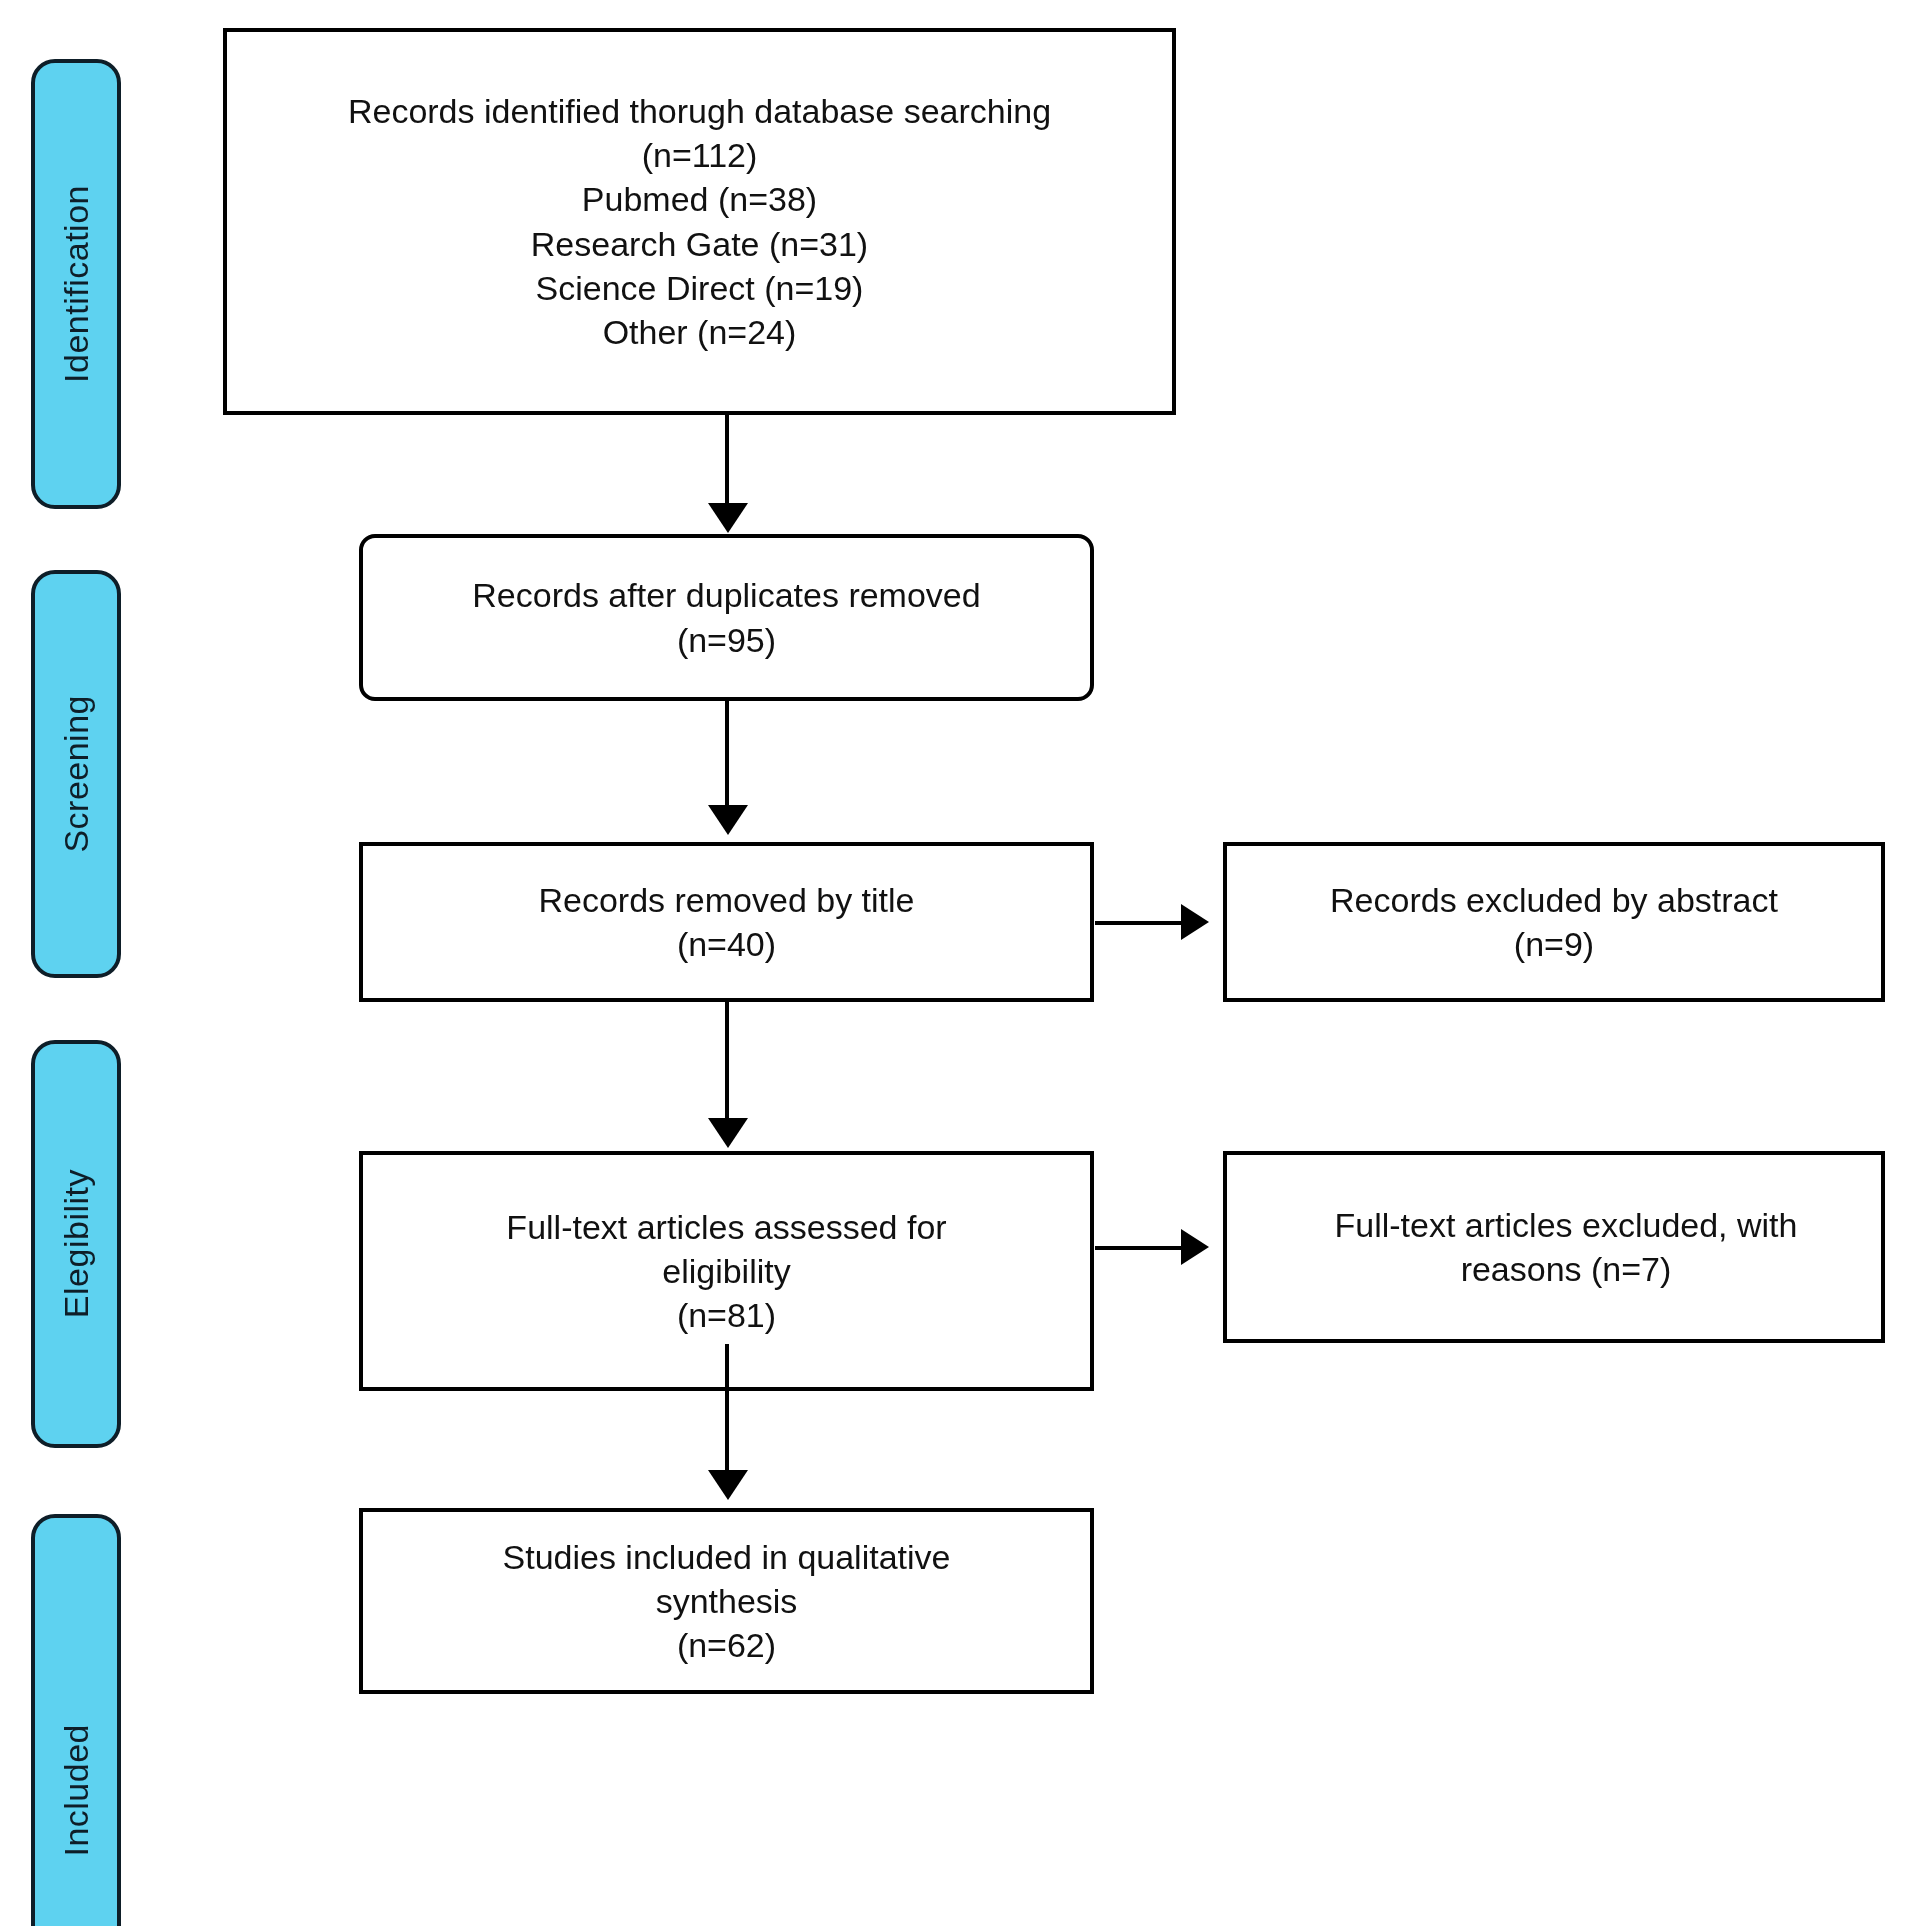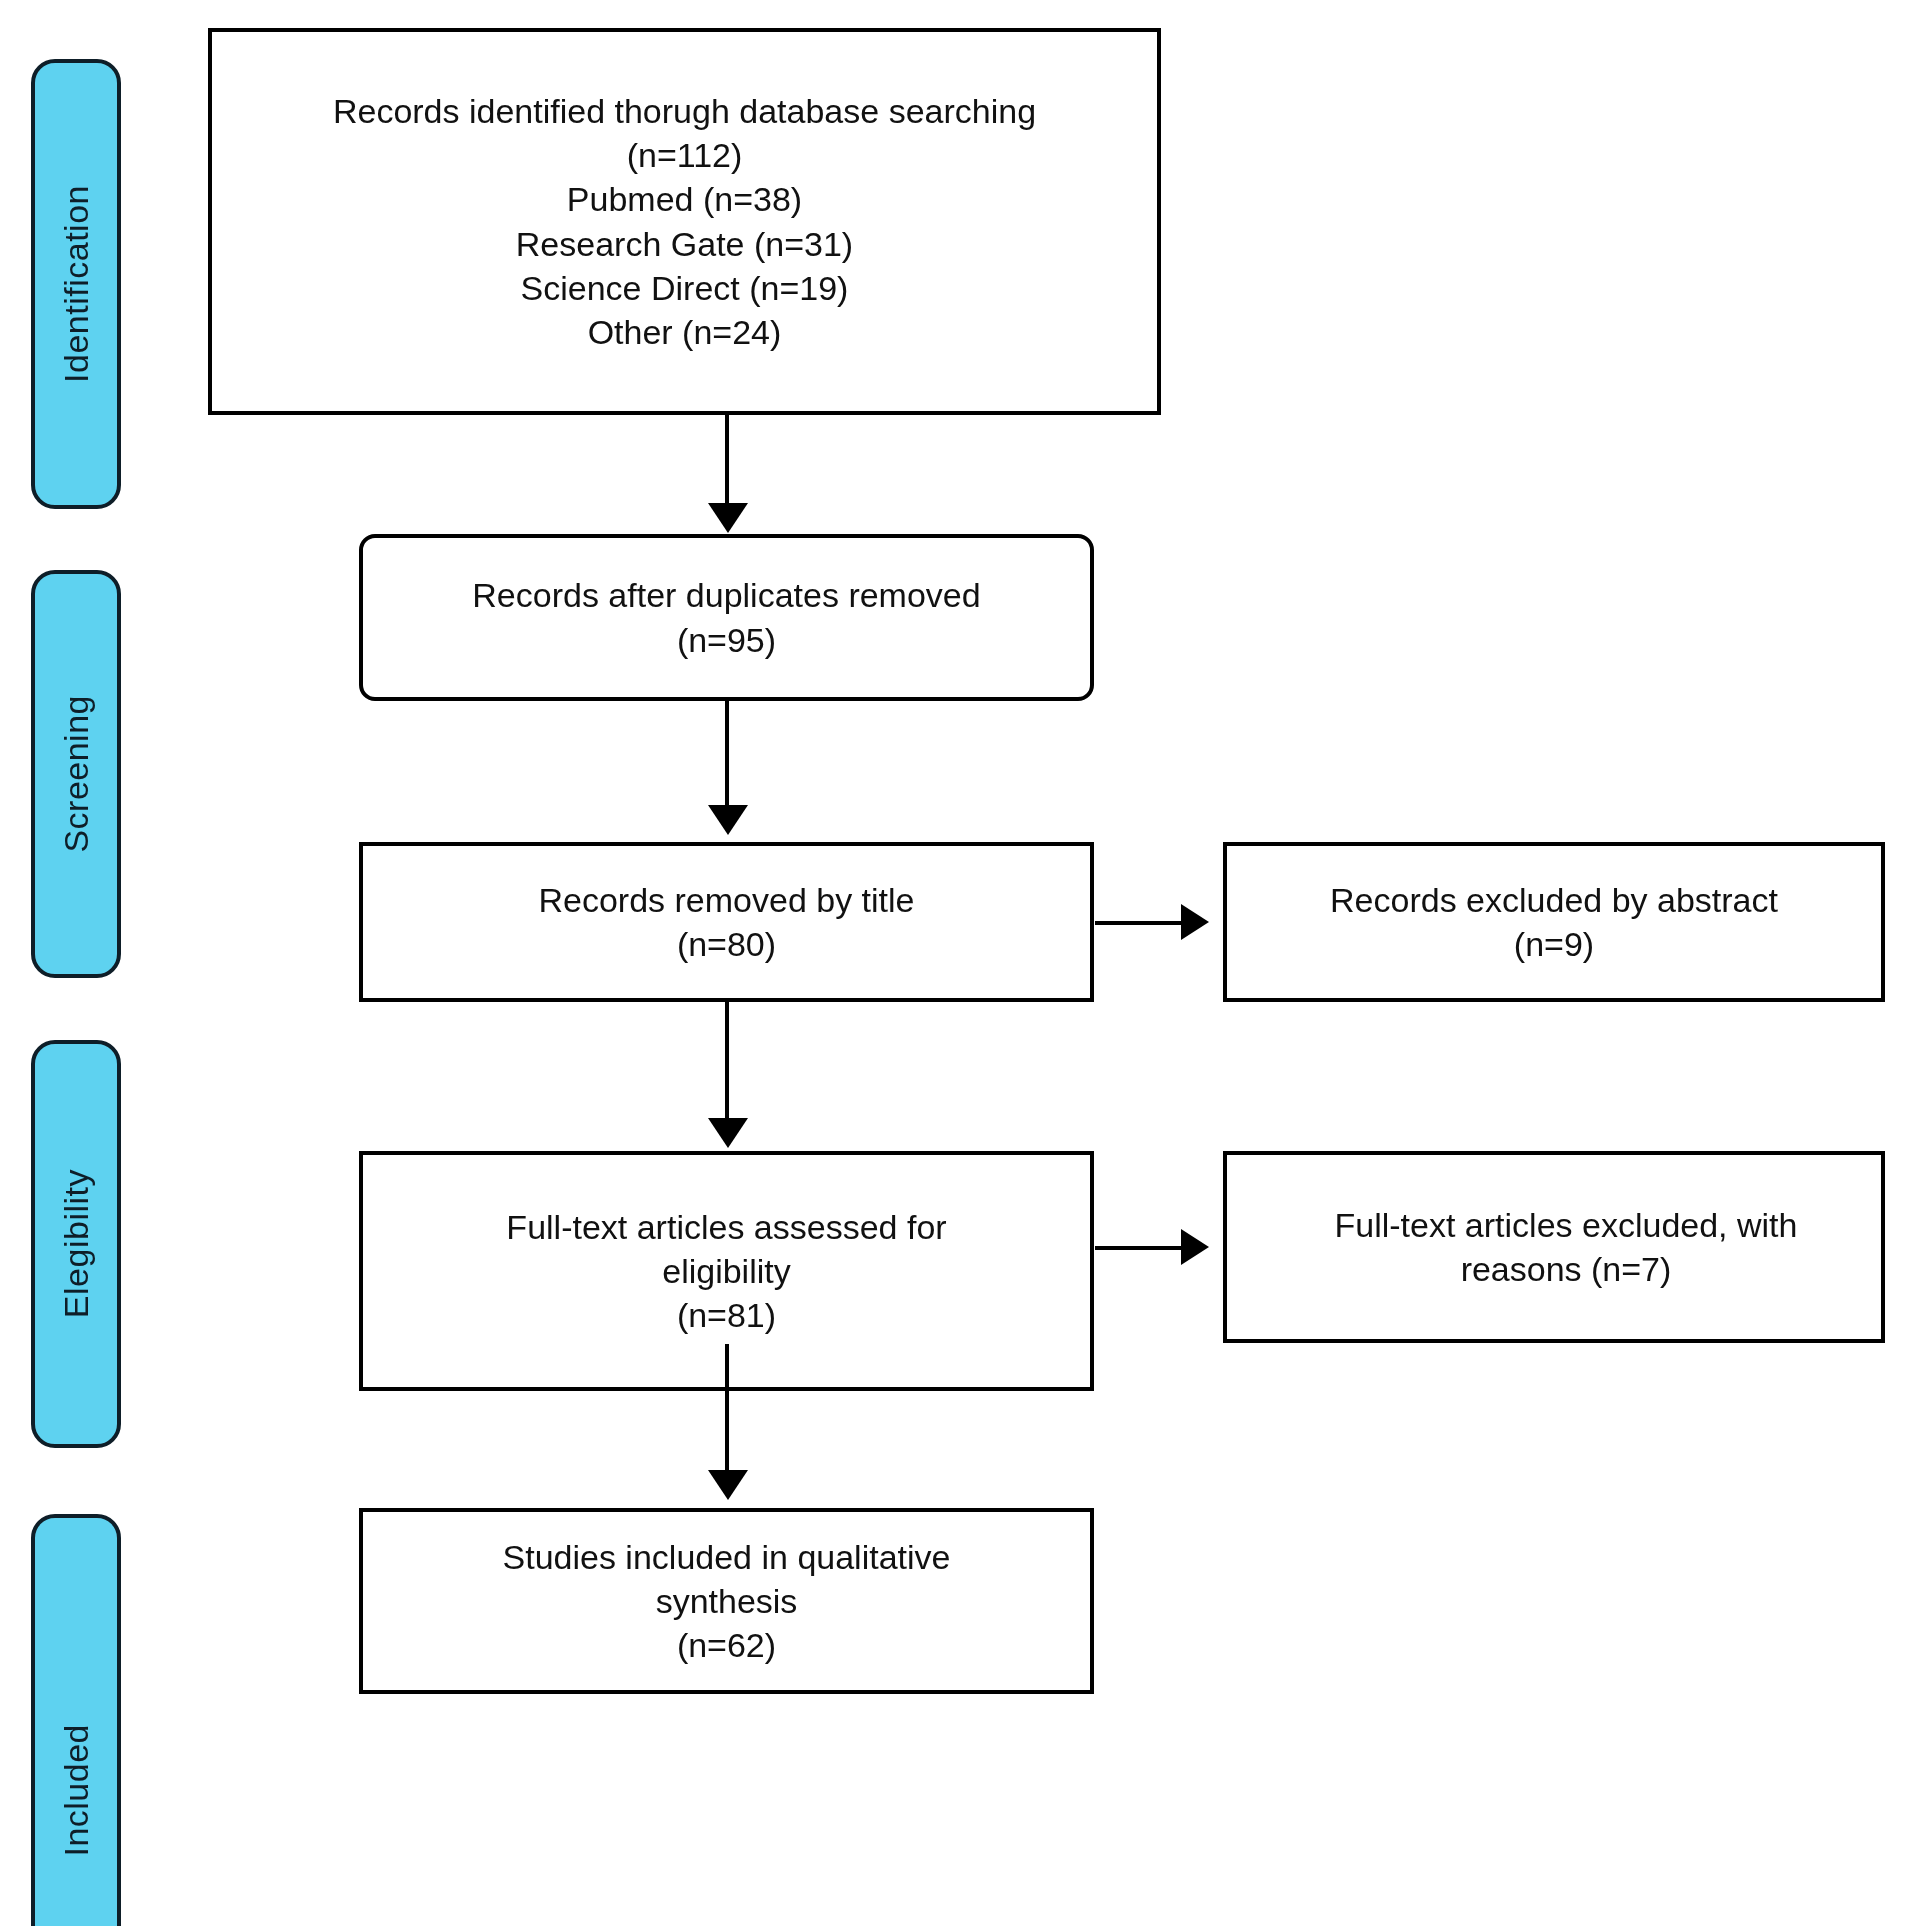--- a/index.html
+++ b/index.html
@@ -102,21 +102,21 @@
   </div>
 
   <div class="stage-chip" style="left:31px; top:1040px; width:90px; height:408px;">
     <span class="stage-text">Elegibility</span>
   </div>
 
   <div class="stage-chip" style="left:31px; top:1514px; width:90px; height:552px;">
     <span class="stage-text">Included</span>
   </div>
 
-  <div class="flow-box" style="left:208px; top:28px; width:953px; height:387px;">
+  <div class="flow-box" style="left:223px; top:28px; width:953px; height:387px;">
     <div class="box-text">Records identified thorugh database searching
 (n=112)
 Pubmed (n=38)
 Research Gate (n=31)
 Science Direct (n=19)
 Other (n=24)</div>
   </div>
 
   <div class="v-line" style="left:725px; top:415px; height:92px;"></div>
   <div class="arrow-down" style="left:708px; top:503px;"></div>
@@ -124,21 +124,21 @@
   <div class="flow-box" style="left:359px; top:534px; width:735px; height:167px;border-radius:16px;">
     <div class="box-text">Records after duplicates removed
 (n=95)</div>
   </div>
 
   <div class="v-line" style="left:725px; top:701px; height:108px;"></div>
   <div class="arrow-down" style="left:708px; top:805px;"></div>
 
   <div class="flow-box" style="left:359px; top:842px; width:735px; height:160px;">
     <div class="box-text">Records removed by title
-(n=80)</div>
+(n=40)</div>
   </div>
 
   <div class="flow-box" style="left:1223px; top:842px; width:662px; height:160px;">
     <div class="box-text">Records excluded by abstract
 (n=9)</div>
   </div>
 
   <div class="h-line" style="left:1095px; top:921px; width:89px;"></div>
   <div class="arrow-right" style="left:1181px; top:904px;"></div>
 

